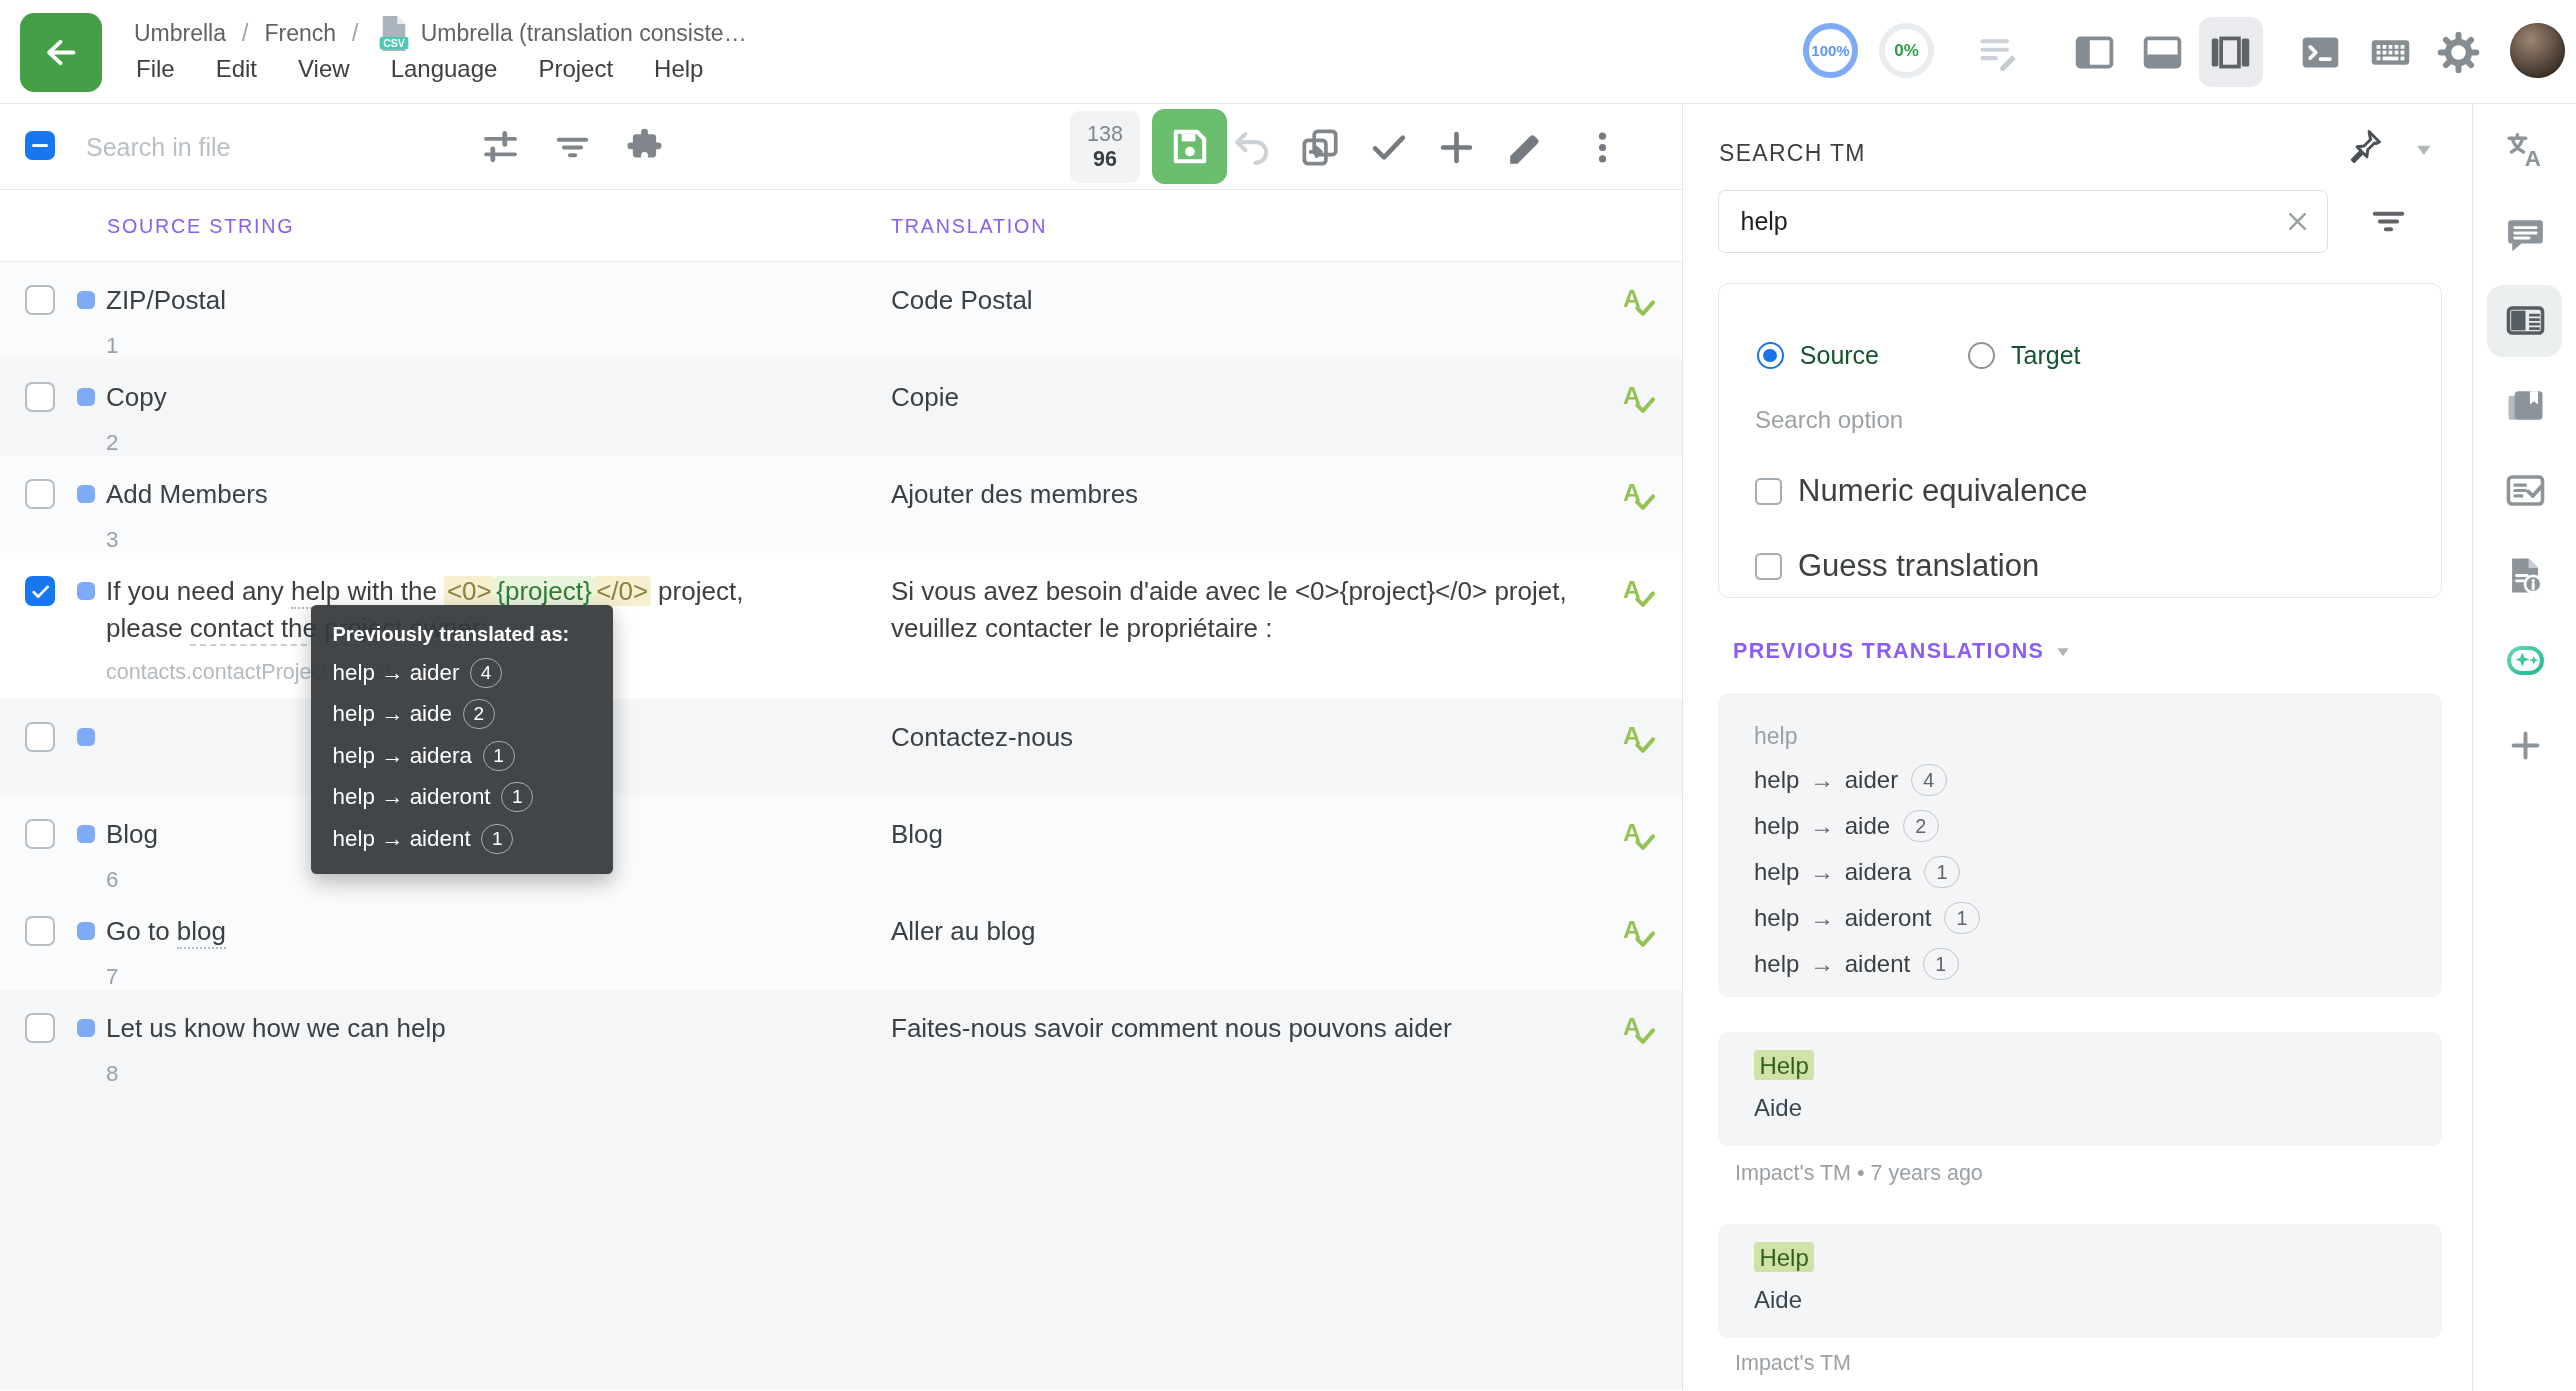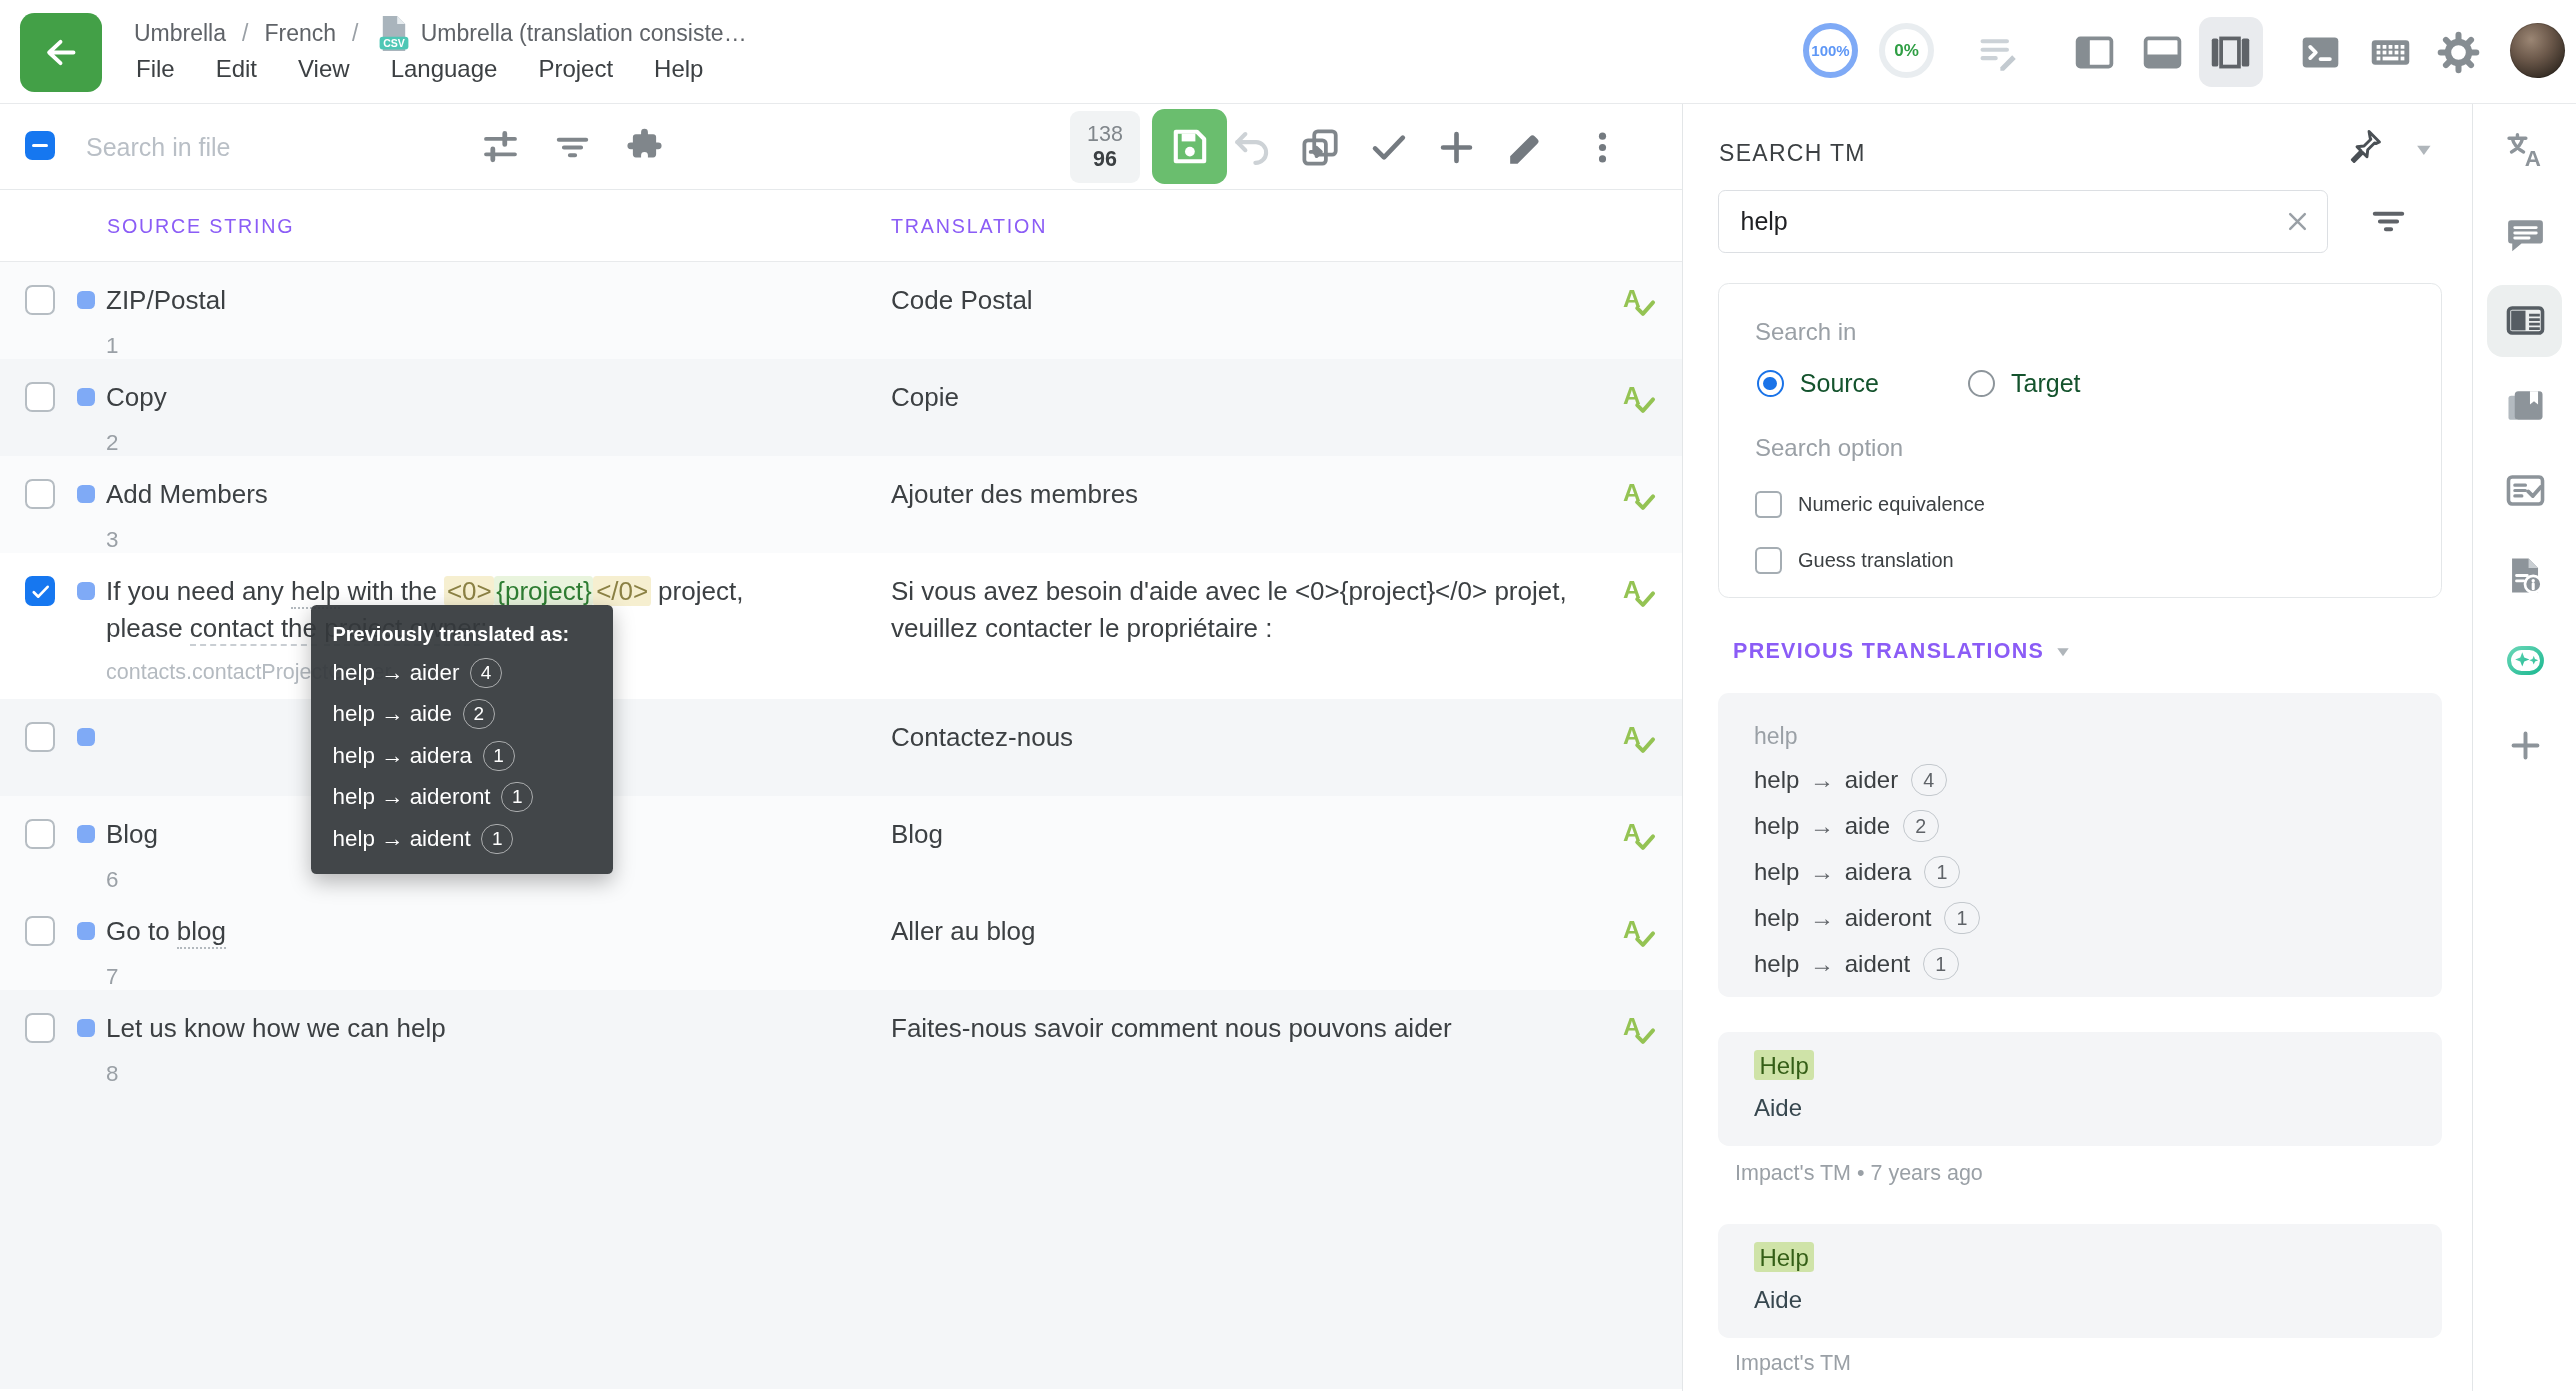--- a/index.html
+++ b/index.html
@@ -98,21 +98,21 @@
   #tm-filter { position:absolute; left:685px; top:97px; cursor:pointer; }
   #tm-options { position:absolute; left:35px; top:179px; width:724px; height:315px; border:1.3px solid #e4e7e9;
     border-radius:10.7px; padding:34px 36px; }
   .opt-label { font-size:24px; color:#9aa0a6; }
   .radio-row { display:flex; align-items:center; gap:89px; margin:23px 0 36px 1.8px; }
   .radio { display:flex; align-items:center; gap:16px; font-size:25px; color:#14532d; cursor:pointer; }
   .rdot { width:27px; height:27px; border-radius:50%; border:2.2px solid #8d959b; position:relative; background:#fff; }
   .rdot.sel { border-color:#1a73e8; }
   .rdot.sel::after { content:""; position:absolute; left:4.5px; top:4.5px; width:13.4px; height:13.4px;
     border-radius:50%; background:#1a73e8; }
-  .check-row { display:flex; align-items:center; gap:16px; font-size:20px; color:#3c4043; margin-top:29px; cursor:pointer; }
+  .check-row { display:flex; align-items:center; gap:16px; font-size:31px; color:#3c4043; margin-top:39px; cursor:pointer; }
   .cbox { width:27px; height:27px; border:2.2px solid #a5adb3; border-radius:5.4px; background:#fff; }
   #prev-label { position:absolute; left:50px; top:535px; font-size:21.5px; font-weight:bold; letter-spacing:1.3px;
     color:#8b5cf6; cursor:pointer; display:flex; align-items:center; gap:10.7px; }
   #prev-card { position:absolute; left:35px; top:589px; width:724px; height:304px; background:#f4f5f7;
     border-radius:10.7px; padding:23px 36px; }
   #prev-card .ph-query { font-size:23px; color:#9aa0a6; line-height:41px; }
   .prev-item { font-size:24px; color:#3c4043; line-height:46px; display:flex; align-items:center; }
   .prev-pill { display:inline-flex; min-width:36px; height:32px; padding:0 10.7px; margin-left:12.5px;
     border:1.8px solid #c3c8cd; border-radius:16px; align-items:center; justify-content:center;
     font-size:19.7px; color:#5f6368; background:#f4f5f7; }
@@ -481,21 +481,20 @@
   </div>
   <div id="tm-filter">
     <svg width="41" height="41" viewBox="0 0 24 24">
       <g stroke="#5f6368" stroke-width="2.4" stroke-linecap="round">
         <path d="M4 7.5h16M7 12h10M10.5 16.5h3"></path>
       </g>
     </svg>
   </div>
 
   <div id="tm-options">
-    <div class="opt-label">Search in</div>
     <div class="radio-row">
       <div class="radio">
         <span class="rdot sel"></span>
         <span>Source</span>
       </div>
       <div class="radio">
         <span class="rdot"></span>
         <span>Target</span>
       </div>
     </div>

